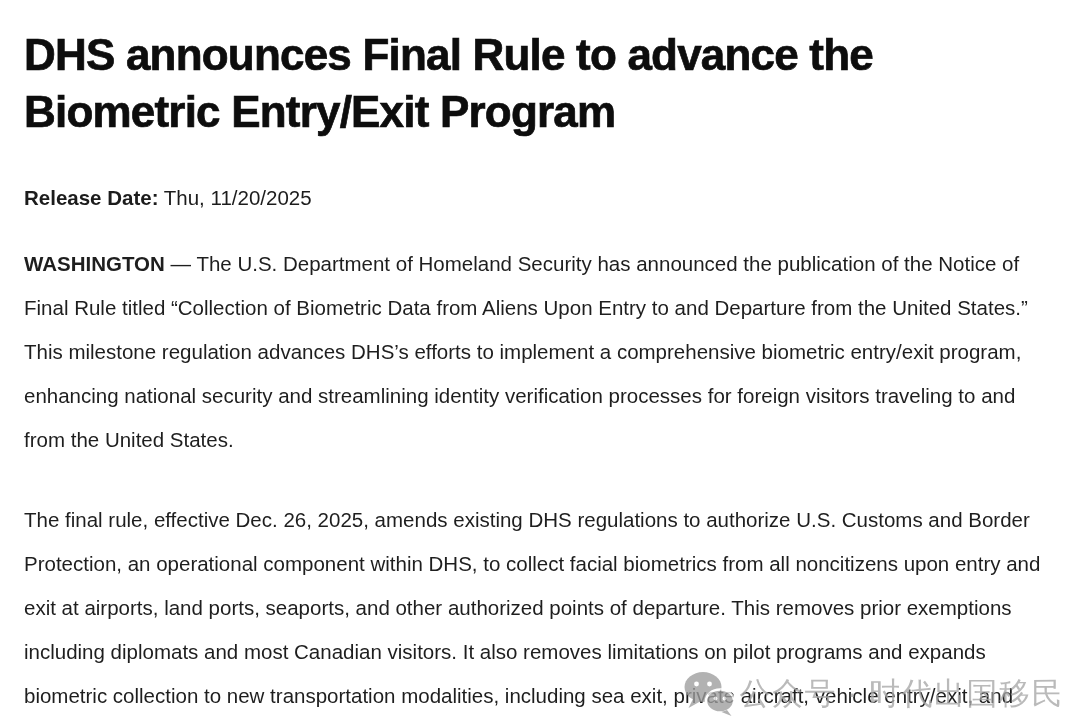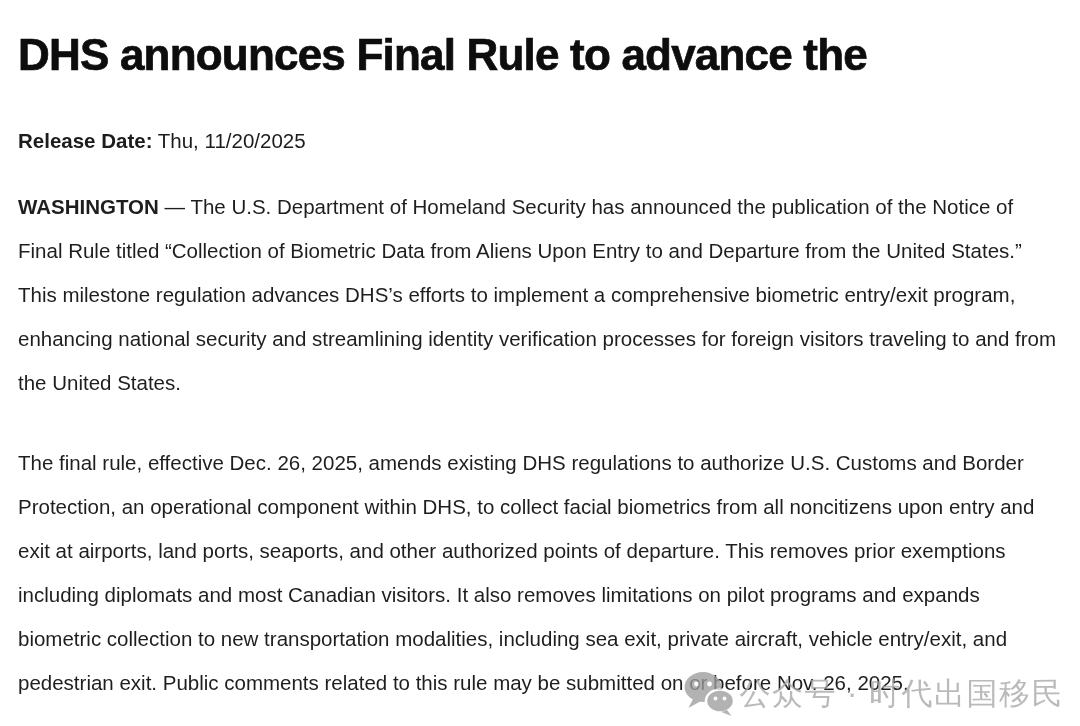--- a/index.html
+++ b/index.html
@@ -5,21 +5,21 @@
   * { margin: 0; padding: 0; box-sizing: border-box; }
   html, body {
     width: 1080px; height: 726px;
     background: #ffffff;
     font-family: "Liberation Sans", sans-serif;
     overflow: hidden;
   }
   .page {
     position: relative;
     width: 1080px; height: 726px;
-    padding: 26px 18px 0 18px;
+    padding: 26px 18px 0 24px;
   }
   .headline {
     font-size: 44px;
     font-weight: 700;
     line-height: 57px;
     color: #0d0d0d;
     letter-spacing: -0.8px;
     -webkit-text-stroke: 0.7px #0d0d0d;
     margin-bottom: 46px;
   }
@@ -57,20 +57,21 @@
   }
   .wm-icon { width: 52px; height: 48px; display: block; }
 </style>
 </head>
 <body>
 
 <div class="page">
 
   <h1 class="headline">
     <span class="hl-line">DHS announces Final Rule to advance the</span>
+    <span class="hl-line">Biometric Entry/Exit Program</span>
   </h1>
 
   <p class="release-line">
     <span class="label">Release Date:</span>
     <span>Thu, 11/20/2025</span>
   </p>
 
   <p class="body-para">
     <span class="lead">WASHINGTON</span><span> — The U.S. Department of Homeland Security has announced the publication of the Notice of Final Rule titled “Collection of Biometric Data from Aliens Upon Entry to and Departure from the United States.” This milestone regulation advances DHS’s efforts to implement a comprehensive biometric entry/exit program, enhancing national security and streamlining identity verification processes for foreign visitors traveling to and from the United States.</span>
   </p>

